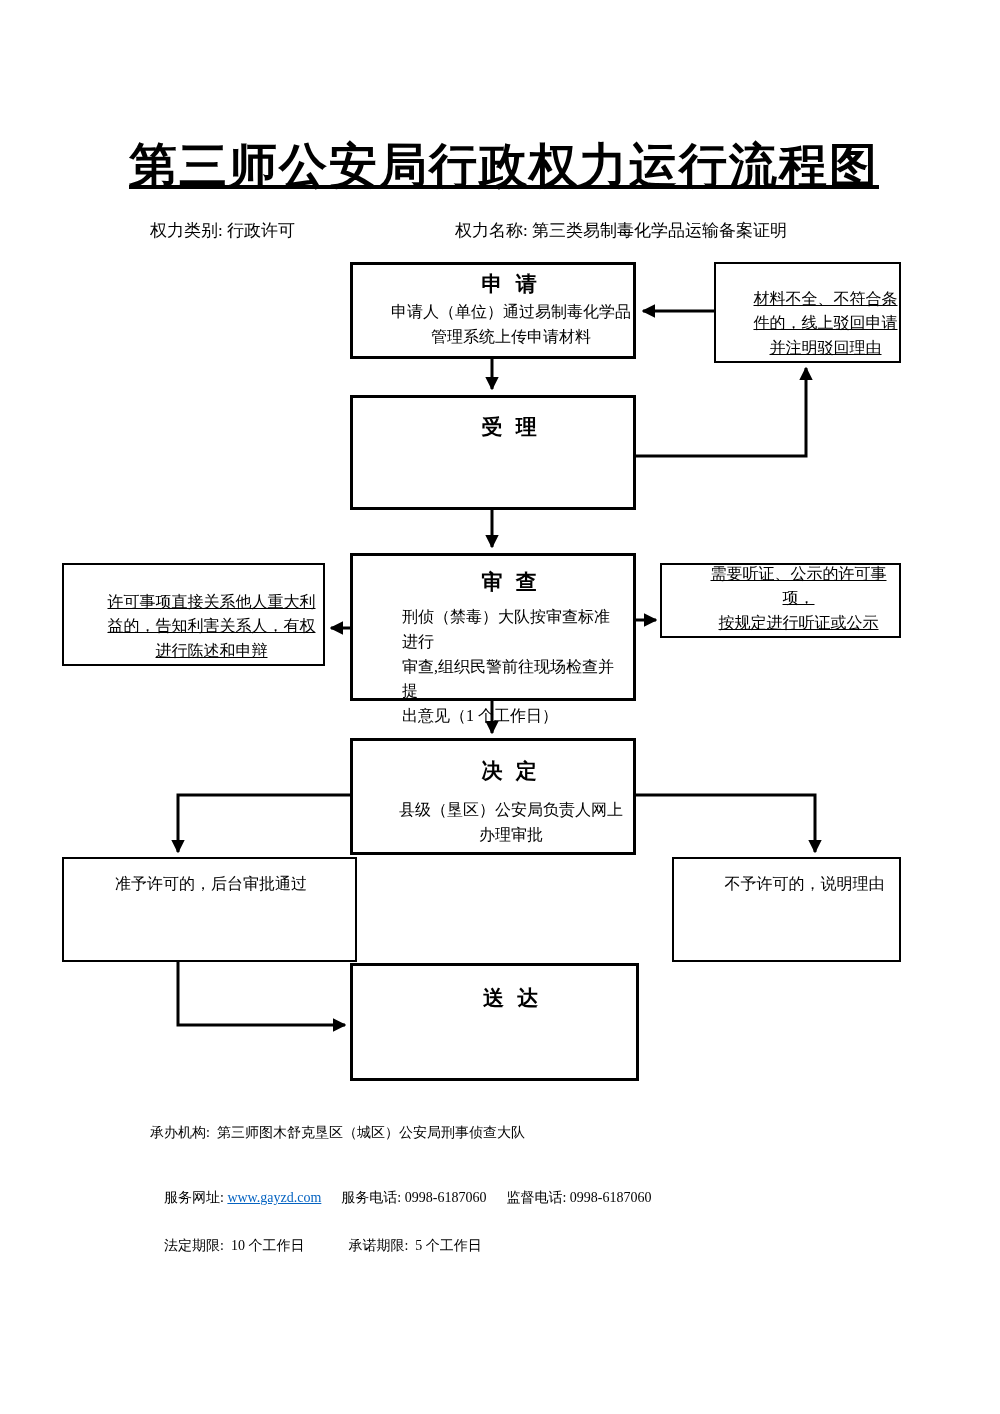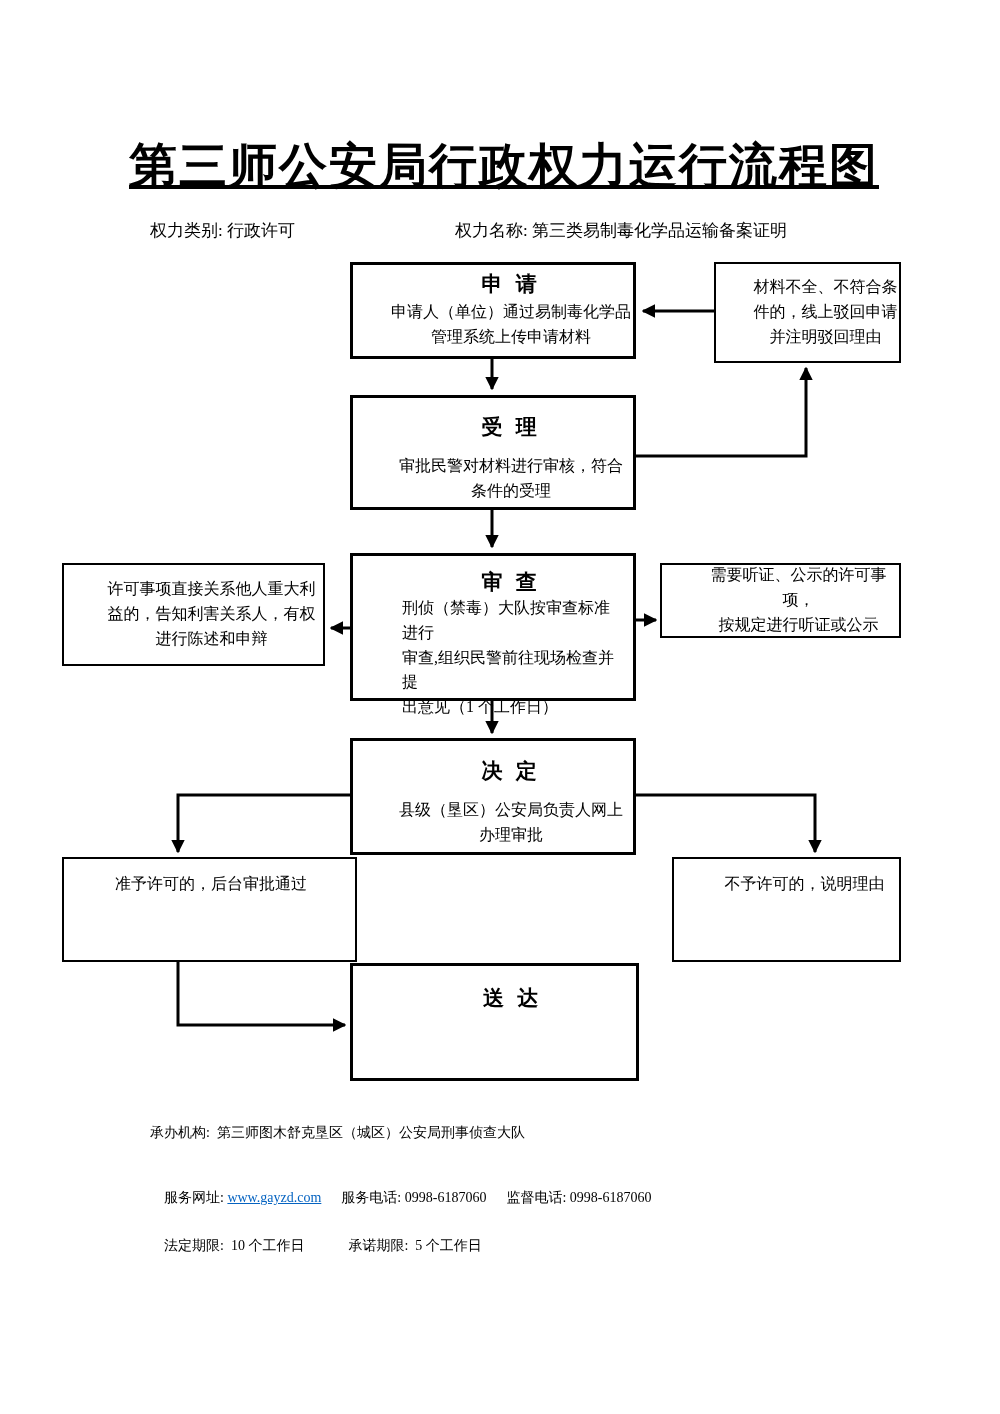--- a/index.html
+++ b/index.html
@@ -40,21 +40,21 @@
     position: absolute;
     box-sizing: border-box;
     background: #ffffff;
     border: 3px solid #000000;
     display: flex;
     flex-direction: column;
     align-items: center;
     padding-left: 36px;
   }
   .box.thin { border-width: 2px; }
-  .box.vcenter { justify-content: center; }
+  .box.vcenter { justify-content: flex-end; text-decoration: underline; }
   .bt {
     font-size: 21px;
     font-weight: bold;
     letter-spacing: 4px;
     text-align: center;
   }
   .bb {
     font-size: 16px;
     line-height: 1.55;
     white-space: pre-line;
@@ -123,25 +123,23 @@
   </div>
 
   <div class="box thin vcenter" style="left:714px;top:262px;width:187px;height:101px;">
     <div class="bb">材料不全、不符合条
 件的，线上驳回申请
 并注明驳回理由</div>
   </div>
 
   <div class="box" style="left:350px;top:395px;width:286px;height:115px;padding-top:15px;row-gap:13px;">
     <div class="bt">受 理</div>
-    <div class="bb">审批民警对材料进行审核，符合
-条件的受理</div>
   </div>
 
-  <div class="box" style="left:350px;top:553px;width:286px;height:148px;padding-top:12px;">
+  <div class="box" style="left:350px;top:553px;width:286px;height:148px;padding-top:12px;row-gap:9px;">
     <div class="bt">审 查</div>
     <div class="bb left">刑侦（禁毒）大队按审查标准进行
 审查,组织民警前往现场检查并提
 出意见（1 个工作日）</div>
   </div>
 
   <div class="box thin vcenter" style="left:62px;top:563px;width:263px;height:103px;">
     <div class="bb">许可事项直接关系他人重大利
 益的，告知利害关系人，有权
 进行陈述和申辩</div>

